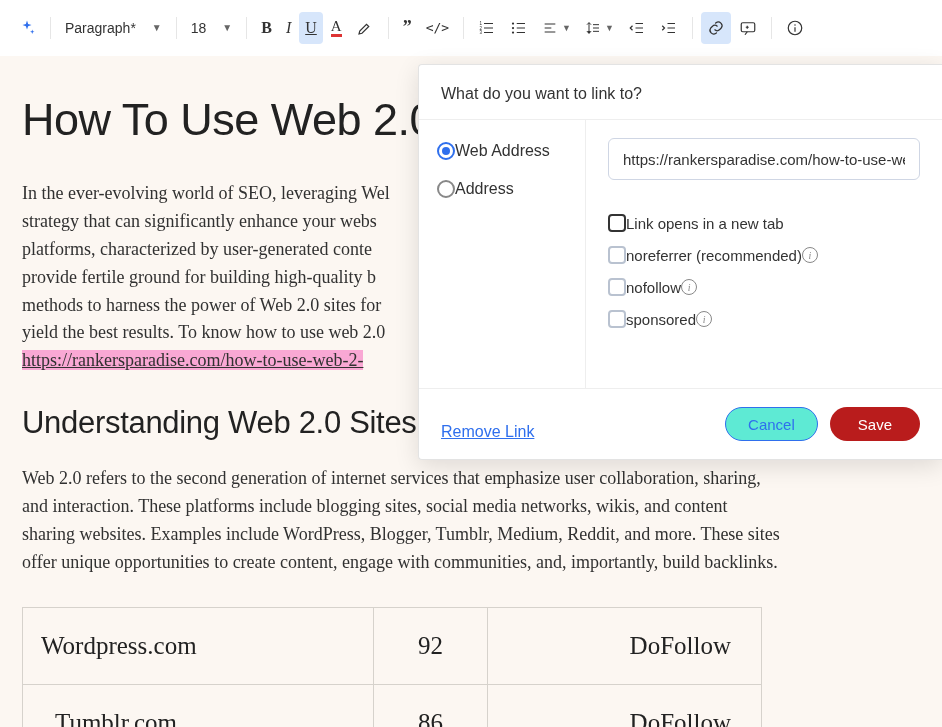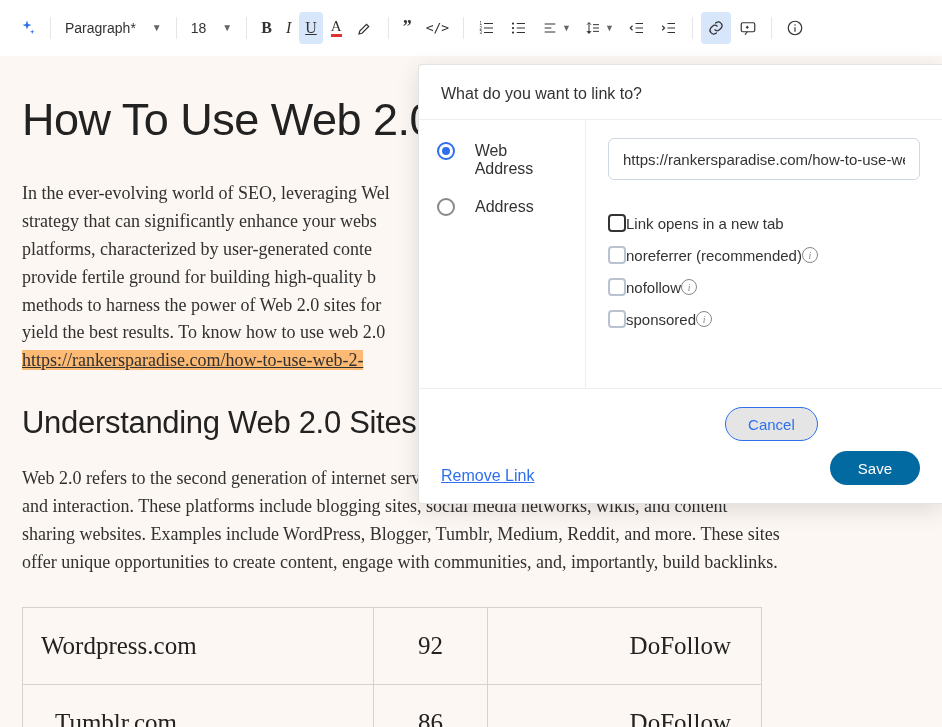--- a/index.html
+++ b/index.html
@@ -71,21 +71,21 @@
       font-size: 18px;
       line-height: 1.55;
       color: #313131;
       max-width: 760px;
       margin-bottom: 30px;
     }
     .para .ital { }
     .para a.sel {
       text-decoration: underline;
       color: #313131;
-      background: #fdba74;
+      background: #f9a8d4;
     }
     .h2 {
       font-family: "Helvetica Neue", Arial, sans-serif;
       font-weight: 300;
       font-size: 31px;
       color: #222;
       margin: 18px 0 24px;
       letter-spacing: -0.3px;
     }
     .partial-para { max-width: 700px; }
@@ -132,21 +132,21 @@
       min-height: 268px;
     }
     .dlg-left {
       width: 167px;
       border-right: 1px solid #eee;
       padding: 22px 18px;
     }
     .radio-row {
       display: flex;
       align-items: flex-start;
-      gap: 20px;
+      gap: 0;
       margin-bottom: 20px;
       cursor: pointer;
     }
     .radio {
       width: 18px; height: 18px;
       border: 2px solid #2f6fed;
       border-radius: 50%;
       display: inline-flex;
       align-items: center;
       justify-content: center;
@@ -213,30 +213,29 @@
       height: 34px;
       padding: 0 22px;
       border-radius: 18px;
       font-size: 15px;
       cursor: pointer;
       display: inline-flex;
       align-items: center;
       justify-content: center;
     }
     .btn.secondary {
-      background: #e5e5e5;
+      background: #5eead4;
       border: 1px solid #2f6fed;
       color: #2f6fed;
     }
     .btn.primary {
-      background: #0369a1;
+      background: #b91c1c;
       color: #fff;
       border: none;
       padding: 0 28px;
-      margin-top: 44px;
     }
   </style>
 </head>
 <body>
 
 <div class="toolbar">
   <span class="tb-btn">
     <svg width="18" height="18" viewBox="0 0 24 24" fill="none">
       <path d="M12 2l1.5 4.5L18 8l-4.5 1.5L12 14l-1.5-4.5L6 8l4.5-1.5L12 2z" fill="#2f6fed"></path>
       <path d="M19 14l.8 2.2L22 17l-2.2.8L19 20l-.8-2.2L16 17l2.2-.8L19 14z" fill="#2f6fed"></path>

